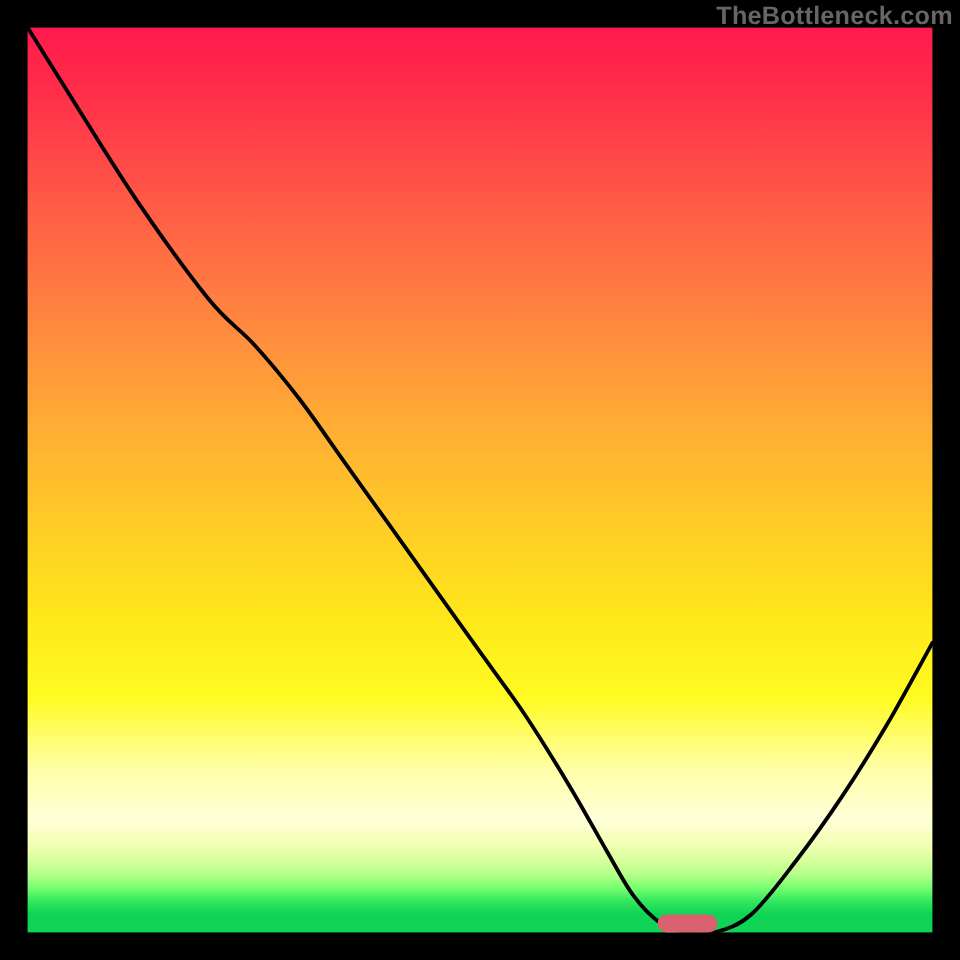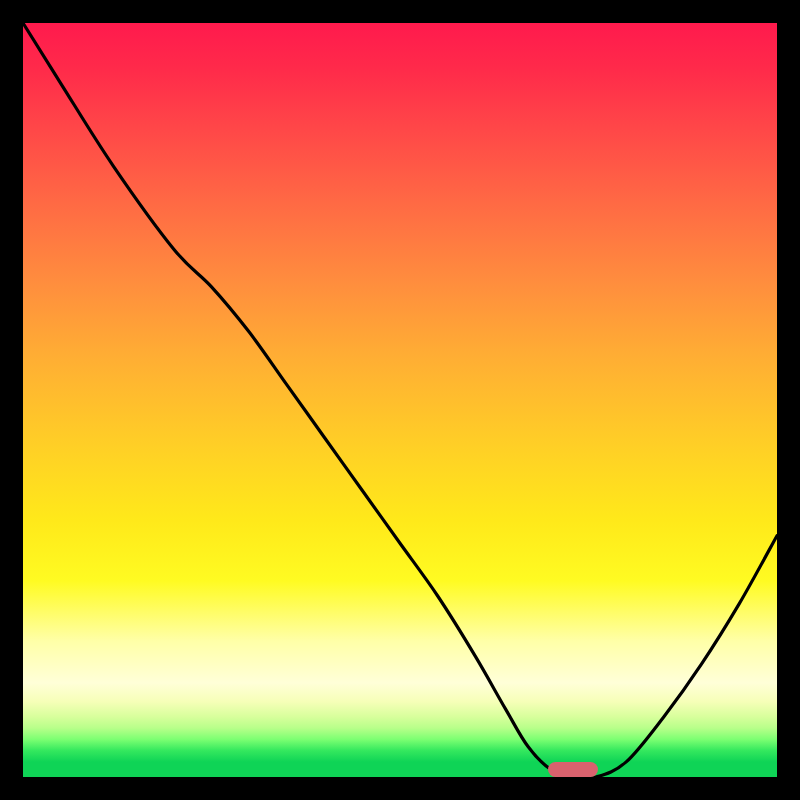--- a/index.html
+++ b/index.html
@@ -71,20 +71,21 @@
     border-radius: 8px;
   }
 </style>
 </head>
 <body>
 
 <div class="frame">
 
   <div class="plot-area"></div>
 
+  <div class="watermark">TheBottleneck.com</div>
 
   <svg class="curve" viewBox="0 0 754 754" preserveAspectRatio="none">
     <path id="curve-path" fill="none" stroke="#000" stroke-width="3.2" stroke-linecap="round" stroke-linejoin="round" d="M 0.0 0.0 C 6.3 10.1, 22.6 36.4, 37.7 60.3 C 52.8 84.2, 71.6 115.6, 90.5 143.3 C 109.3 170.9, 134.5 206.1, 150.8 226.2 C 167.1 246.3, 175.9 250.1, 188.5 263.9 C 201.1 277.7, 213.6 292.8, 226.2 309.1 C 238.8 325.5, 251.3 344.3, 263.9 361.9 C 276.5 379.5, 289.0 397.1, 301.6 414.7 C 314.2 432.3, 326.7 449.9, 339.3 467.5 C 351.9 485.1, 364.4 502.7, 377.0 520.3 C 389.6 537.9, 402.1 554.2, 414.7 573.0 C 427.3 591.9, 441.1 614.5, 452.4 633.4 C 463.7 652.2, 473.8 671.1, 482.6 686.1 C 491.4 701.2, 497.6 713.8, 505.2 723.8 C 512.7 733.9, 520.3 741.4, 527.8 746.5 C 535.3 751.5, 542.9 752.7, 550.4 754.0 C 558.0 755.3, 564.2 756.5, 573.0 754.0 C 581.8 751.5, 591.9 749.0, 603.2 738.9 C 614.5 728.9, 628.3 710.0, 640.9 693.7 C 653.5 677.3, 666.0 659.8, 678.6 640.9 C 691.2 622.0, 703.7 601.9, 716.3 580.6 C 728.9 559.2, 747.7 524.0, 754.0 512.7"></path>
   </svg>
 
   <div class="marker" style="left: 548.42px; top: 762px; background: rgb(217, 98, 110);"></div>
 
 </div>
 
 </body></html>

